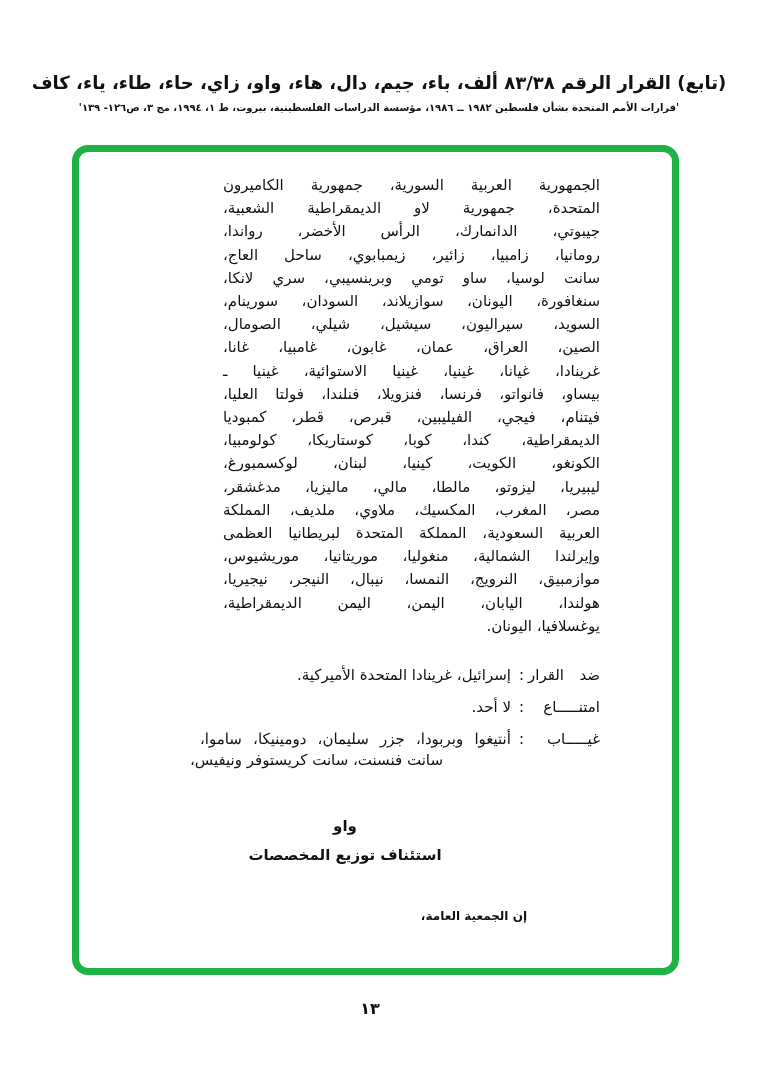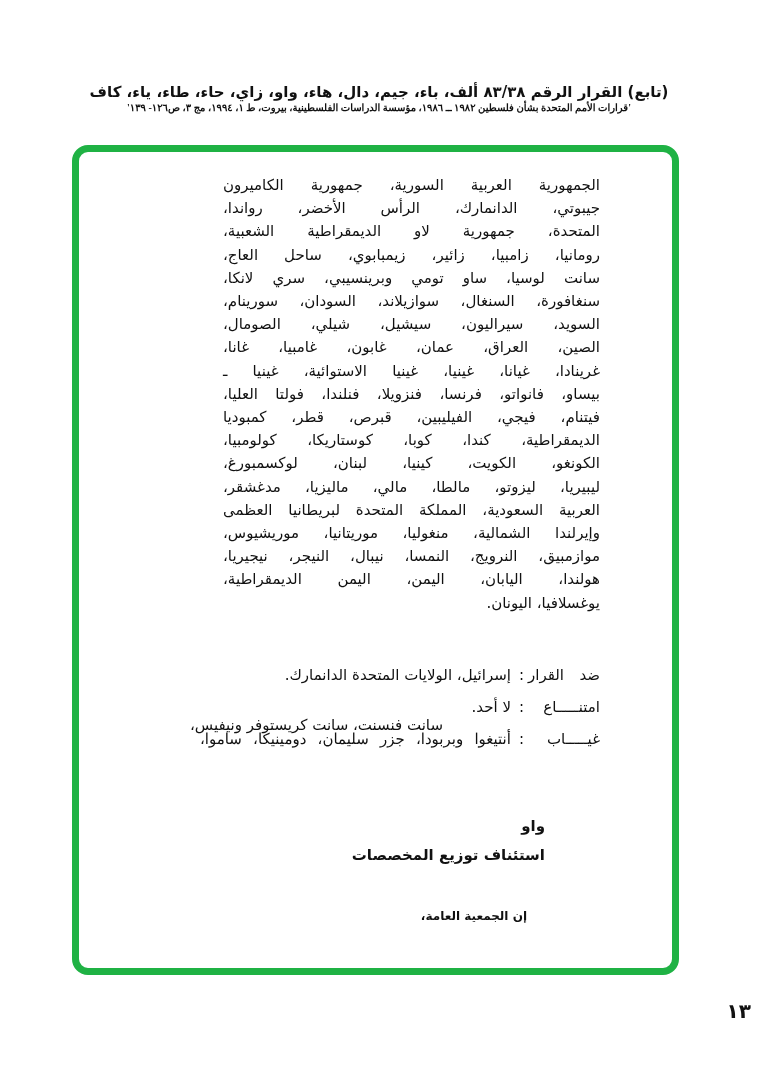--- a/index.html
+++ b/index.html
@@ -6,27 +6,27 @@
   .page{
     position:relative;
     width:758px;height:1078px;
     background:#ffffff;
     font-family:"DejaVu Sans",sans-serif;
     color:#111111;
     direction:rtl;
     overflow:hidden;
   }
   .header-title{
-    position:absolute;top:83px;left:0;width:758px;
-    text-align:center;font-size:15px;font-weight:bold;
+    position:absolute;top:72px;left:0;width:758px;
+    text-align:center;font-size:18px;font-weight:bold;
     letter-spacing:0.2px;
   }
   .header-source{
     position:absolute;top:102px;left:0;width:758px;
-    text-align:center;font-size:10px;font-weight:bold;font-family:Liberation Serif, serif;
+    text-align:center;font-size:10px;font-weight:bold;
   }
   .green-box{
     position:absolute;left:72px;top:145px;
     width:593px;height:816px;
     border:7px solid #1fb244;
     border-radius:16px;
     background:transparent;
   }
   .countries{
     position:absolute;left:223px;top:174px;width:377px;
@@ -65,82 +65,83 @@
     flex:1 1 auto;
     text-align:justify;text-align-last:justify;font-family:Liberation Serif, serif;
   }
   .absent-cont{
     position:absolute;right:158px;width:400px;
     direction:rtl;text-align:right;
     font-size:15px;line-height:21px;
   }
   .heading{
     position:absolute;left:145px;width:400px;
-    font-weight:bold;font-size:15px;
+    text-align:center;font-weight:bold;font-size:15px;
   }
   .opening{
     position:absolute;right:231px;
     text-align:right;font-weight:bold;font-size:12px;
   }
   .page-number{
-    position:absolute;top:999px;left:11px;width:740px;
-    text-align:right;font-weight:bold;font-size:20px;
+    position:absolute;top:999px;left:0;width:740px;
+    text-align:center;font-weight:bold;font-size:16px;
   }
 </style>
 </head>
 <body>
 
 <div class="page">
 
   <div class="header-title">(تابع) القرار الرقم ٨٣/٣٨ ألف، باء، جيم، دال، هاء، واو، زاي، حاء، طاء، ياء، كاف</div>
   <div class="header-source">'قرارات الأمم المتحدة بشأن فلسطين ١٩٨٢ ــ ١٩٨٦، مؤسسة الدراسات الفلسطينية، بيروت، ط ١، ١٩٩٤، مج ٣، ص١٢٦- ١٣٩'</div>
 
   <div class="green-box"></div>
 
   <div class="countries">
     <div class="cline">الجمهورية العربية السورية، جمهورية الكاميرون</div>
+    <div class="cline">المتحدة، جمهورية لاو الديمقراطية الشعبية،</div>
     <div class="cline">جيبوتي، الدانمارك، الرأس الأخضر، رواندا،</div>
-    <div class="cline">المتحدة، جمهورية لاو الديمقراطية الشعبية،</div>
     <div class="cline">رومانيا، زامبيا، زائير، زيمبابوي، ساحل العاج،</div>
     <div class="cline">سانت لوسيا، ساو تومي وبرينسيبي، سري لانكا،</div>
-    <div class="cline">سنغافورة، السنغال، سوازيلاند، السودان، سورينام،</div>
+    <div class="cline">سنغافورة، اليونان، سوازيلاند، السودان، سورينام،</div>
     <div class="cline">السويد، سيراليون، سيشيل، شيلي، الصومال،</div>
     <div class="cline">الصين، العراق، عمان، غابون، غامبيا، غانا،</div>
     <div class="cline">غرينادا، غيانا، غينيا، غينيا الاستوائية، غينيا ـ</div>
     <div class="cline">بيساو، فانواتو، فرنسا، فنزويلا، فنلندا، فولتا العليا،</div>
     <div class="cline">فيتنام، فيجي، الفيليبين، قبرص، قطر، كمبوديا</div>
     <div class="cline">الديمقراطية، كندا، كوبا، كوستاريكا، كولومبيا،</div>
     <div class="cline">الكونغو، الكويت، كينيا، لبنان، لوكسمبورغ،</div>
     <div class="cline">ليبيريا، ليزوتو، مالطا، مالي، ماليزيا، مدغشقر،</div>
+    <div class="cline">مصر، المغرب، المكسيك، ملاوي، ملديف، المملكة</div>
     <div class="cline">العربية السعودية، المملكة المتحدة لبريطانيا العظمى</div>
     <div class="cline">وإيرلندا الشمالية، منغوليا، موريتانيا، موريشيوس،</div>
     <div class="cline">موازمبيق، النرويج، النمسا، نيبال، النيجر، نيجيريا،</div>
     <div class="cline">هولندا، اليابان، اليمن، اليمن الديمقراطية،</div>
     <div class="cline last">يوغسلافيا، اليونان.</div>
   </div>
 
   <div class="vote-row" style="top:665px;">
     <span class="vote-label">ضد القرار</span>
     <span class="vote-colon">:</span>
-    <span class="vote-text">إسرائيل، الولايات المتحدة الدانمارك.</span>
+    <span class="vote-text">إسرائيل، غرينادا المتحدة الأميركية.</span>
   </div>
 
   <div class="vote-row" style="top:697px;">
     <span class="vote-label">امتنـــــاع</span>
     <span class="vote-colon">:</span>
     <span class="vote-text">لا أحد.</span>
   </div>
 
   <div class="vote-row" style="top:729px;">
     <span class="vote-label">غيـــــاب</span>
     <span class="vote-colon">:</span>
     <span class="vote-text fill">أنتيغوا وبربودا، جزر سليمان، دومينيكا، ساموا،</span>
   </div>
 
-  <div class="absent-cont" style="top:715px;padding-left:0;padding-right:157px;">سانت فنسنت، سانت كريستوفر ونيفيس،</div>
+  <div class="absent-cont" style="top:750px;padding-left:0;padding-right:157px;">سانت فنسنت، سانت كريستوفر ونيفيس،</div>
 
   <div class="heading" style="top:817px;">واو</div>
   <div class="heading" style="top:846px;">استئناف توزيع المخصصات</div>
 
   <div class="opening" style="top:909px;">إن الجمعية العامة،</div>
 
   <div class="page-number">١٣</div>
 
 </div>
 

